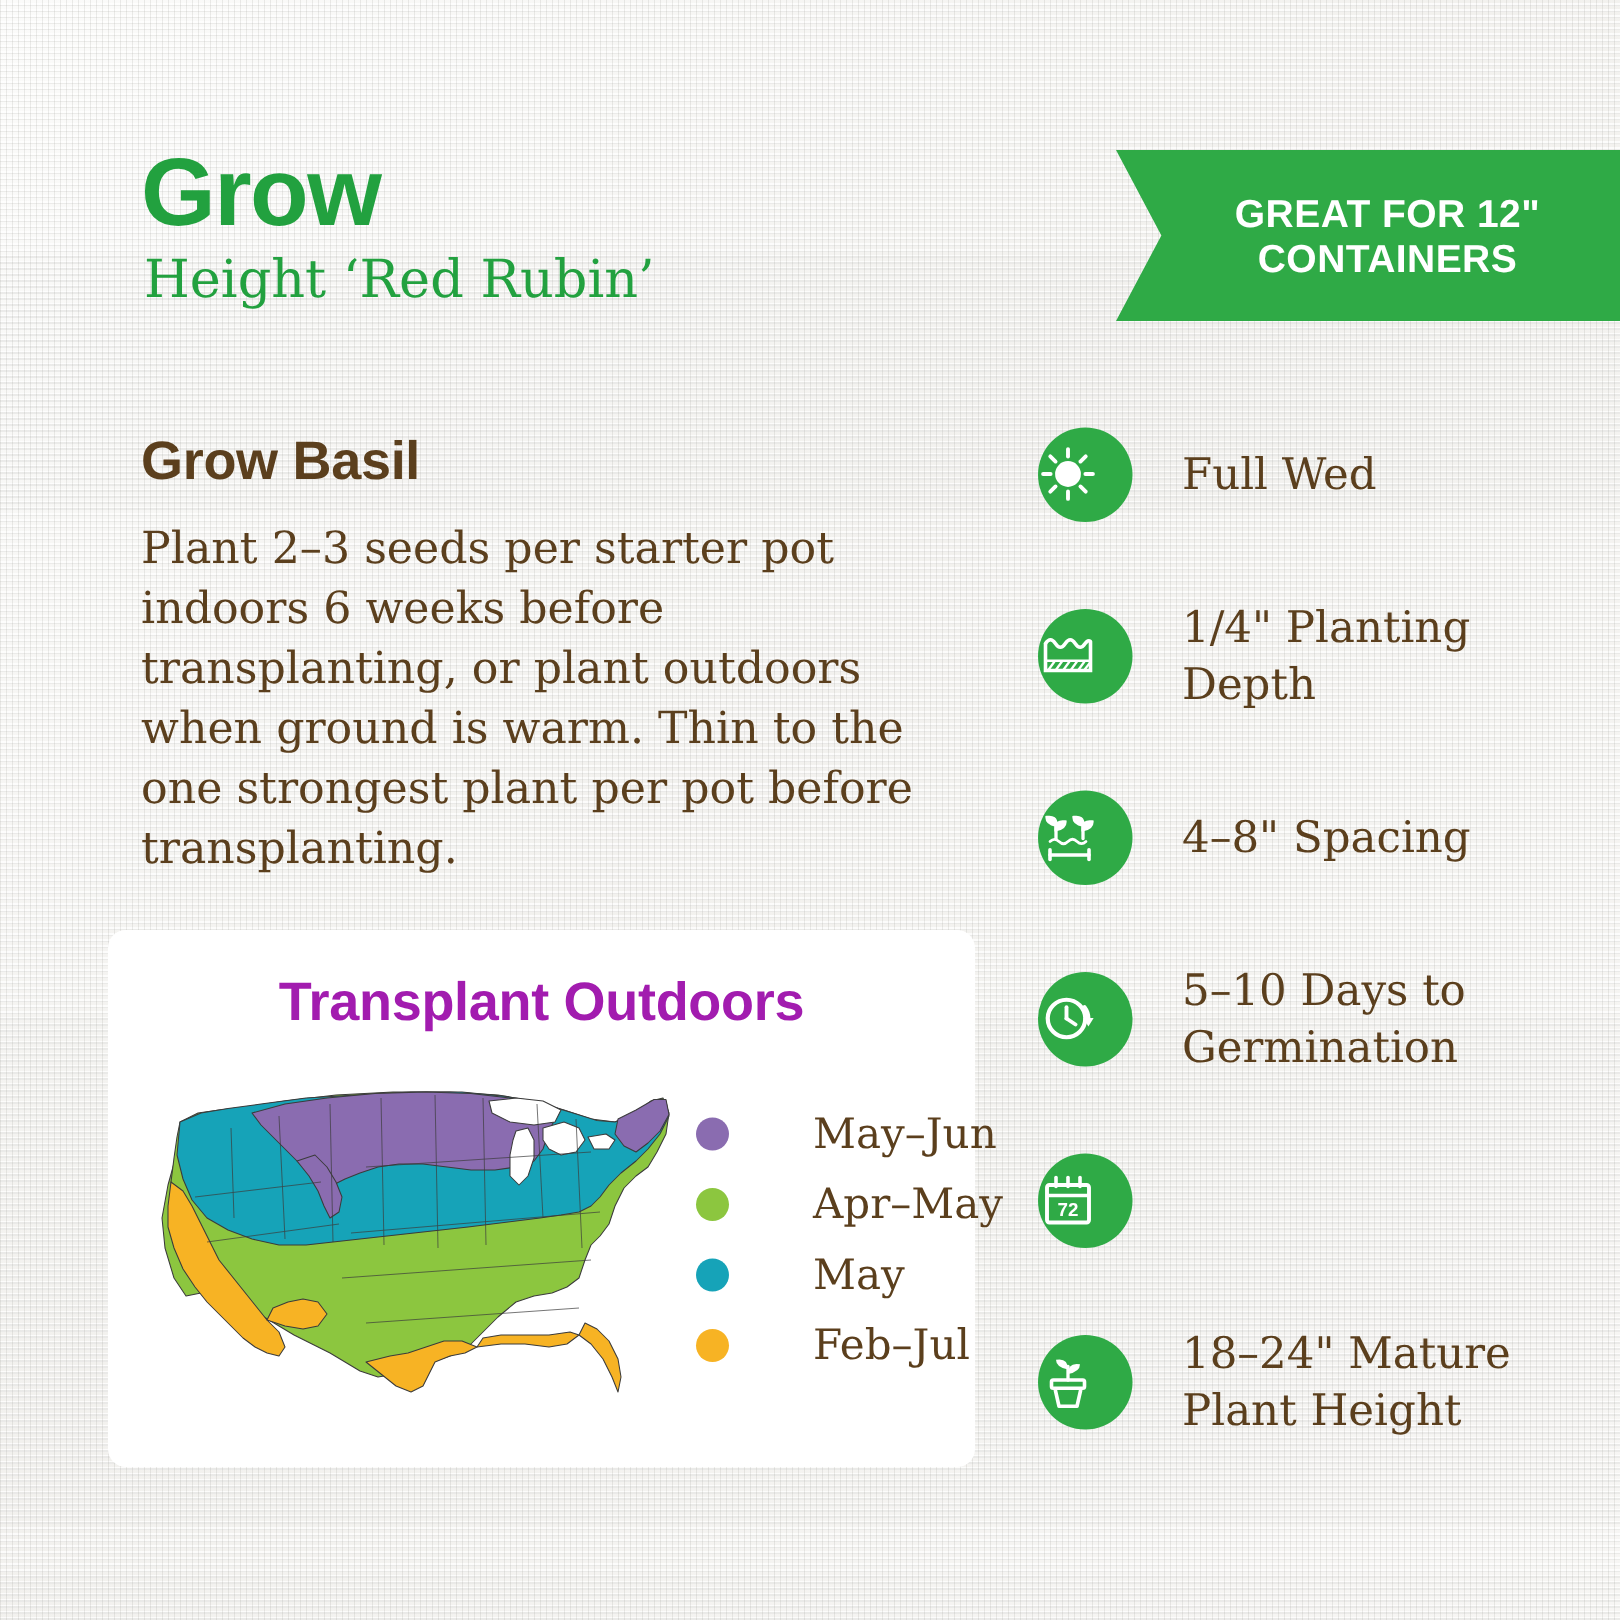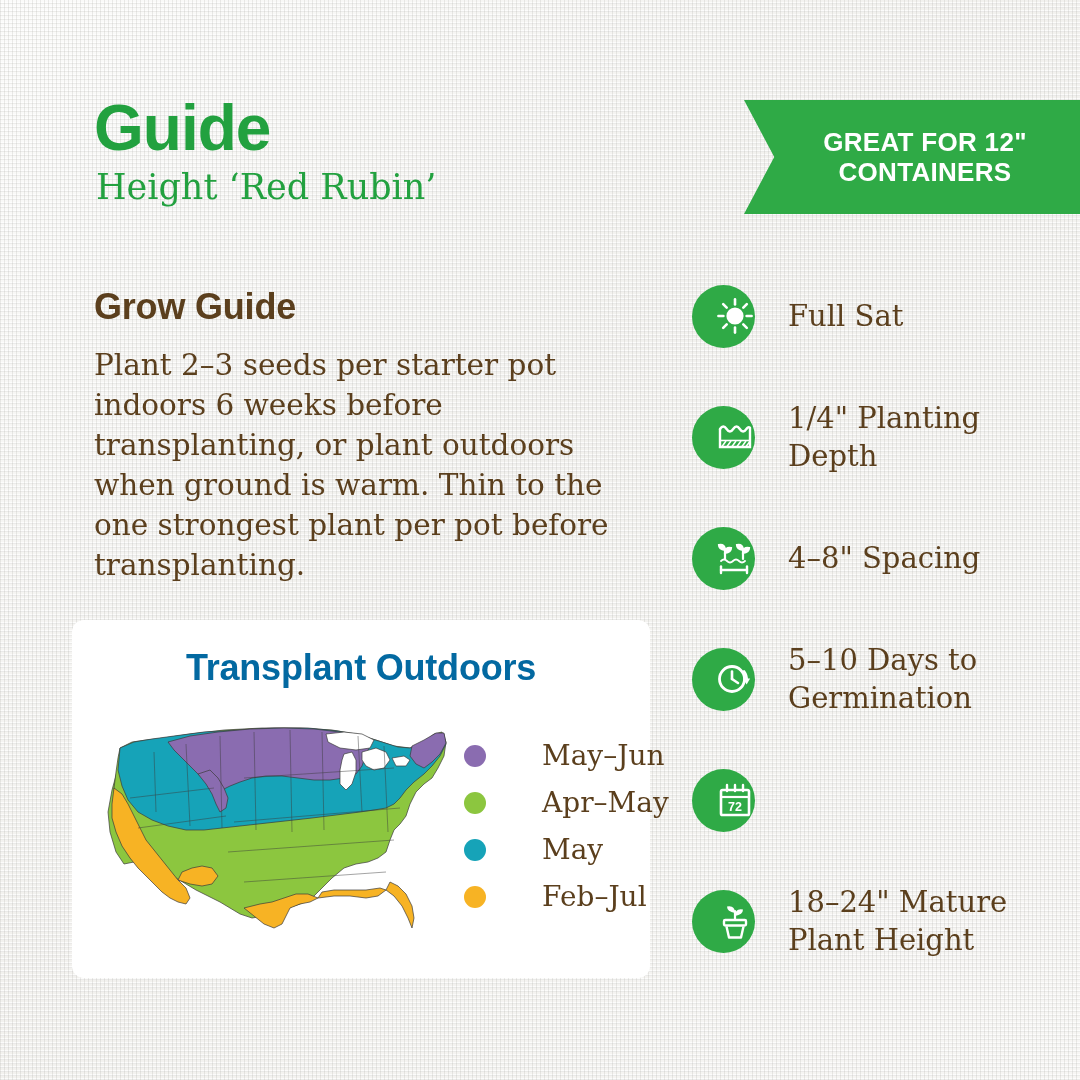--- a/index.html
+++ b/index.html
@@ -71,64 +71,64 @@
   
   .map-card{
     position:absolute;left:72px;top:620px;
     width:578px;height:358px;
     background:#ffffff;border-radius:12px;
   }
   .map-title{
     position:absolute;left:0;right:0;top:27px;
     text-align:center;
     font-size:36px;font-weight:700;
-    color:#0369a1;letter-spacing:-.2px;
+    color:#a21caf;letter-spacing:-.2px;
   }
   .map-svg{position:absolute;left:22px;top:92px;width:360px;height:230px;}
   .legend{position:absolute;left:392px;top:112px;}
   .legend-row{display:flex;align-items:center;height:47px;gap:40px;}
   .legend-dot{width:22px;height:22px;border-radius:50%;margin-right:16px;flex:0 0 auto;}
   .legend-label{
     font-family:"DejaVu Serif", serif;
     font-size:28px;color:#5b3f1d;white-space:nowrap;
   }
 
   
   .facts{position:absolute;left:692px;top:282px;width:380px;}
   .fact{display:flex;align-items:center;min-height:68px;margin-bottom:49px;}
   .fact:last-child{margin-bottom:0;}
   .fact-icon{
     width:63px;height:63px;border-radius:50%;
     background:#2faa46;flex:0 0 auto;
-    display:flex;align-items:center;justify-content:flex-end;
+    display:flex;align-items:center;justify-content:flex-start;
   }
   .fact-icon svg{display:block;}
   .fact-label{
     margin-left:33px;
     font-family:"DejaVu Serif", serif;
     font-size:29px;line-height:38px;
     color:#5b3f1d;
   }
 </style>
 </head>
 <body>
 
 <div id="canvas">
 
-  <div class="title">Guide</div>
+  <div class="title">Grow</div>
   <div class="subtitle">Height ‘Red Rubin’</div>
 
   <div class="ribbon">
     <div class="ribbon-text">
       <span>GREAT FOR 12"</span><br>
       <span>CONTAINERS</span>
     </div>
   </div>
 
-  <div class="gg-head">Grow Guide</div>
+  <div class="gg-head">Grow Basil</div>
   <div class="gg-body">Plant 2–3 seeds per starter pot indoors 6 weeks before transplanting, or plant outdoors when ground is warm. Thin to the one strongest plant per pot before transplanting.</div>
 
   <div class="map-card">
     <div class="map-title">Transplant Outdoors</div>
 
     <svg class="map-svg" viewBox="0 0 360 230">
       <g stroke="#3b3b3b" stroke-width="0.7" stroke-linejoin="round">
 
         <path fill="#8cc63f" d="
           M23,60 L18,78 L14,100 L16,120 L22,140 L30,152 L40,150 L48,140 L46,124
@@ -239,21 +239,21 @@
               <line x1="20" y1="31.6" x2="20" y2="36.6"></line>
             <line x1="3.4" y1="20" x2="8.4" y2="20"></line>
               <line x1="31.6" y1="20" x2="36.6" y2="20"></line>
             <line x1="8.2" y1="8.2" x2="11.7" y2="11.7"></line>
               <line x1="28.3" y1="28.3" x2="31.8" y2="31.8"></line>
             <line x1="31.8" y1="8.2" x2="28.3" y2="11.7"></line>
               <line x1="11.7" y1="28.3" x2="8.2" y2="31.8"></line>
           </g>
         </svg>
       </span>
-      <span class="fact-label">Full Sat</span>
+      <span class="fact-label">Full Wed</span>
     </div>
 
     <div class="fact">
       <span class="fact-icon">
         <svg width="40" height="40" viewBox="0 0 40 40">
           <path d="M5 12 q3.3 -5 6.6 0 q3.3 5 6.6 0 q3.3 -5 6.6 0 q3.3 5 6.6 0 q1.8 -2.7 3.6 -1.4" fill="none" stroke="#fff" stroke-width="2.4" stroke-linecap="round"></path>
           <path d="M5 12 L5 30 L35 30 L35 11" fill="none" stroke="#fff" stroke-width="2.4"></path>
           <line x1="5" y1="23.5" x2="35" y2="23.5" stroke="#fff" stroke-width="1.6"></line>
           <g stroke="#fff" stroke-width="1.5">
             <line x1="7" y1="29.5" x2="11" y2="24"></line>

